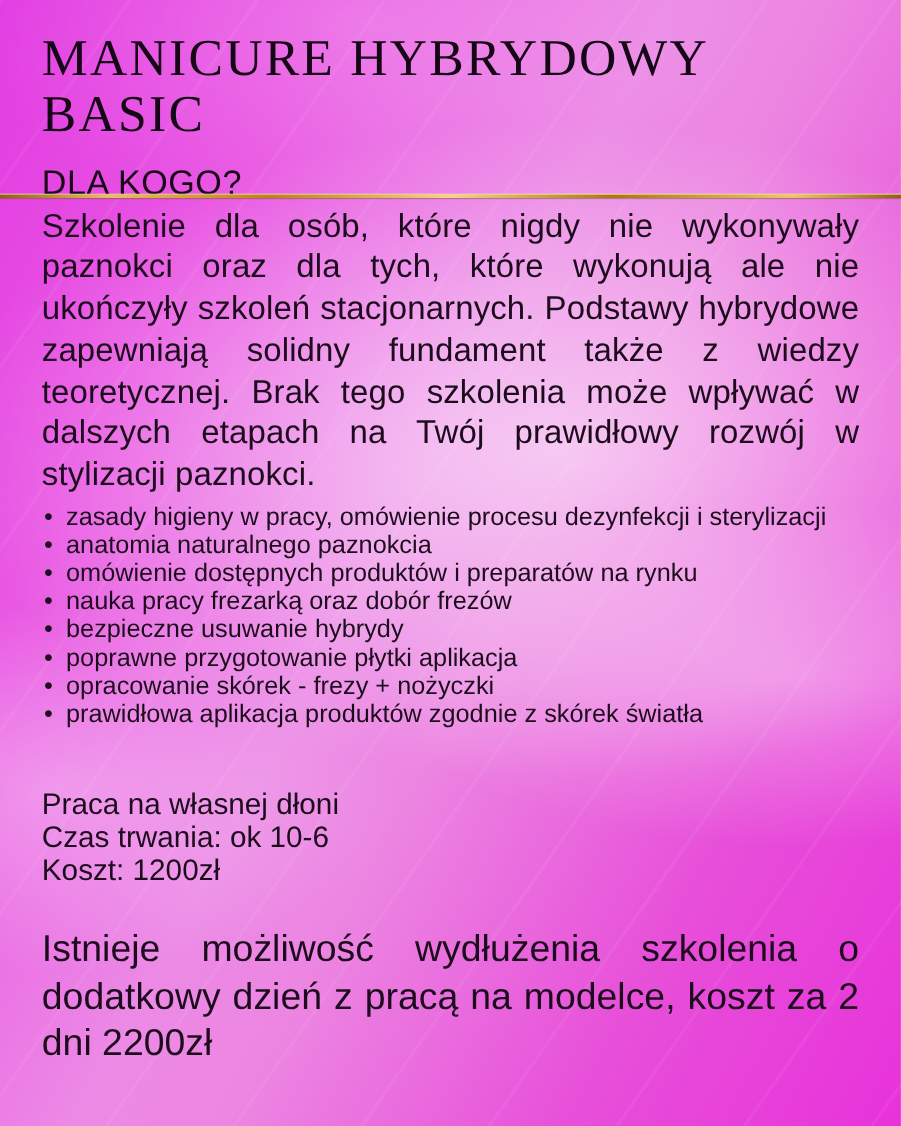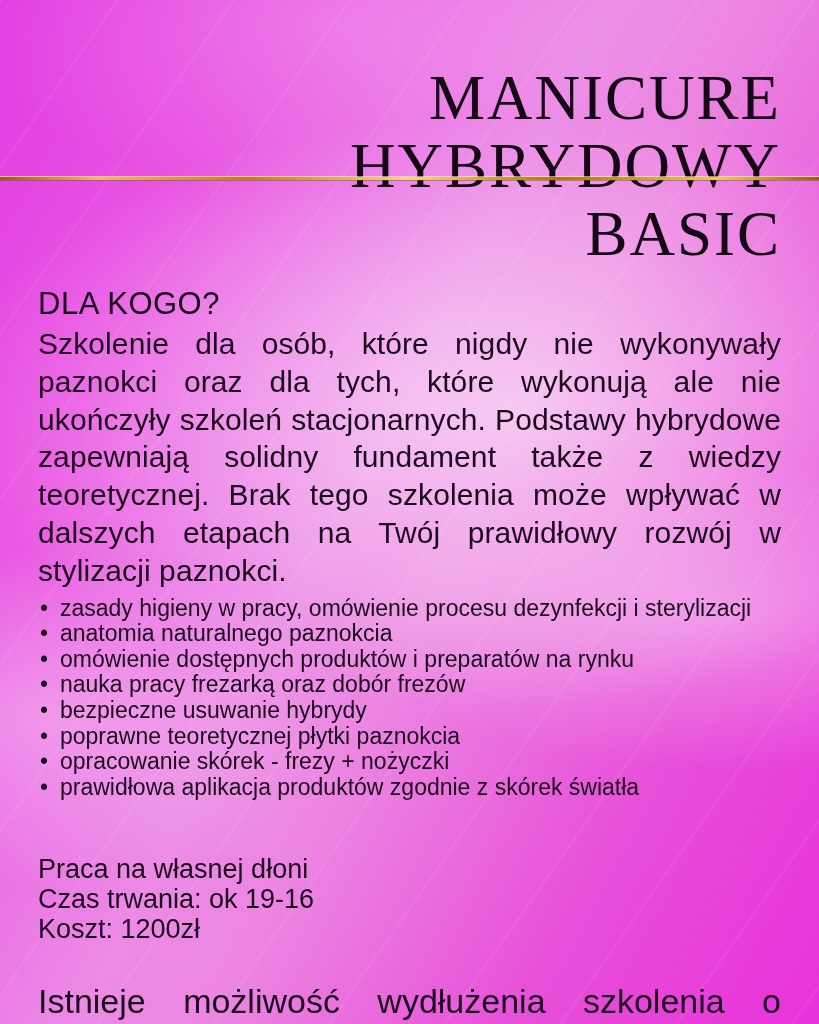--- a/index.html
+++ b/index.html
@@ -38,24 +38,24 @@
     pointer-events: none;
   }
   .content {
     position: relative;
     padding: 0 38px;
     box-sizing: border-box;
     width: 100%;
     height: 100%;
   }
   .title-block {
-    padding-top: 64px;
-    text-align: right;
+    padding-top: 28px;
+    text-align: left;
     font-family: "Liberation Serif", serif;
-    font-size: 63px;
+    font-size: 47px;
     line-height: 1.08;
     letter-spacing: 2px;
     color: #160716;
     text-transform: uppercase;
   }
   .gold-divider {
     position: absolute;
     left: 0;
     top: 177px;
     width: 819px;
@@ -127,27 +127,27 @@
 
     <div class="body-text">Szkolenie dla osób, które nigdy nie wykonywały paznokci oraz dla tych, które wykonują ale nie ukończyły szkoleń stacjonarnych. Podstawy hybrydowe zapewniają solidny fundament także z wiedzy teoretycznej. Brak tego szkolenia może wpływać w dalszych etapach na Twój prawidłowy rozwój w stylizacji paznokci.</div>
 
 
     <ul class="program-list">
       <li>zasady higieny w pracy, omówienie procesu dezynfekcji i sterylizacji</li>
       <li>anatomia naturalnego paznokcia</li>
       <li>omówienie dostępnych produktów i preparatów na rynku</li>
       <li>nauka pracy frezarką oraz dobór frezów</li>
       <li>bezpieczne usuwanie hybrydy</li>
-      <li>poprawne teoretycznej płytki paznokcia</li>
+      <li>poprawne przygotowanie płytki aplikacja</li>
       <li>opracowanie skórek - frezy + nożyczki</li>
       <li>prawidłowa aplikacja produktów zgodnie z skórek światła</li>
     </ul>
 
     <div class="details-block">
       <div>Praca na własnej dłoni</div>
-      <div>Czas trwania: ok 19-16</div>
+      <div>Czas trwania: ok 10-6</div>
       <div>Koszt: 1200zł</div>
     </div>
 
     <div class="extra-note">Istnieje możliwość wydłużenia szkolenia o dodatkowy dzień z pracą na modelce, koszt za 2 dni 2200zł</div>
 
   </div>
 </div>
 
 </body></html>

